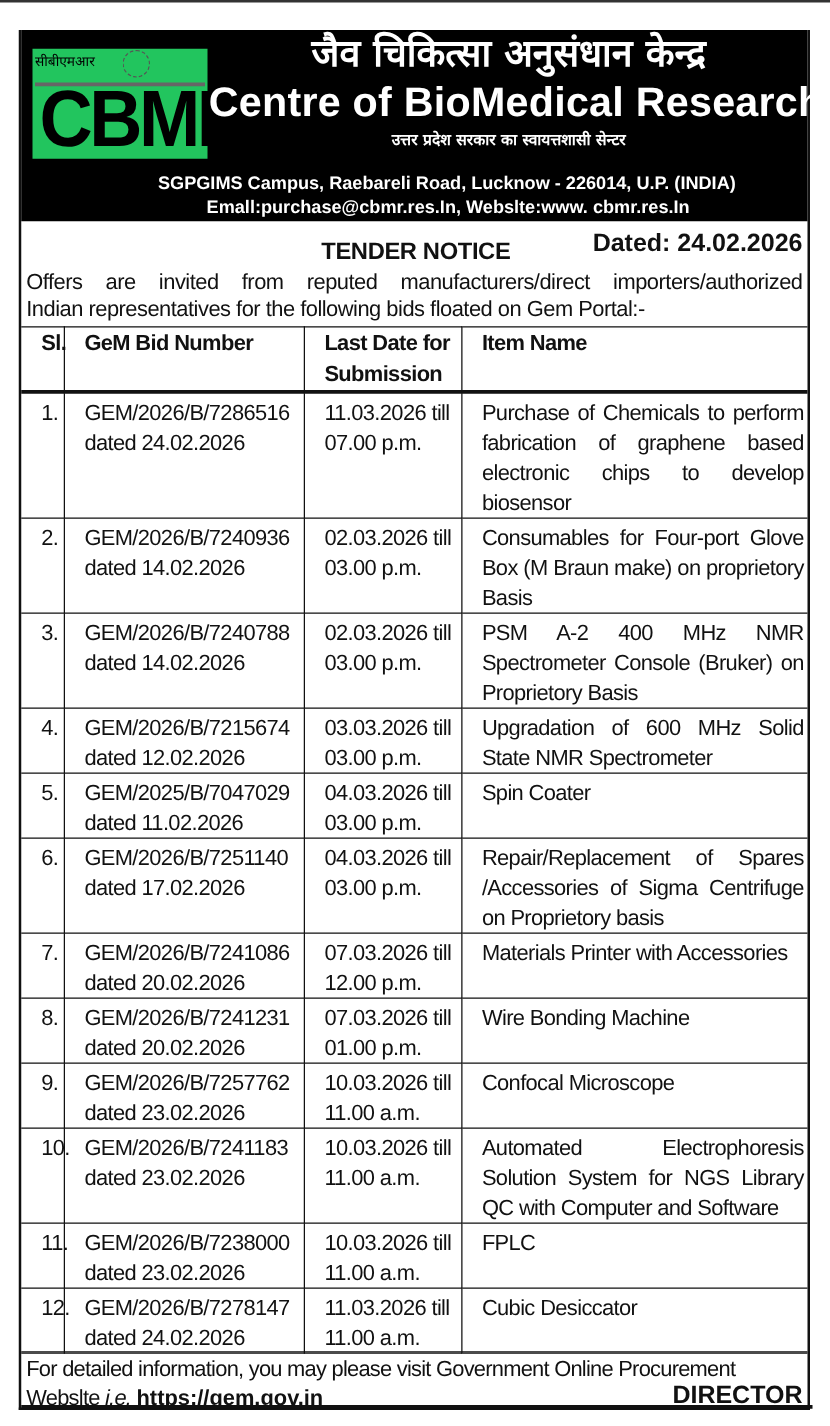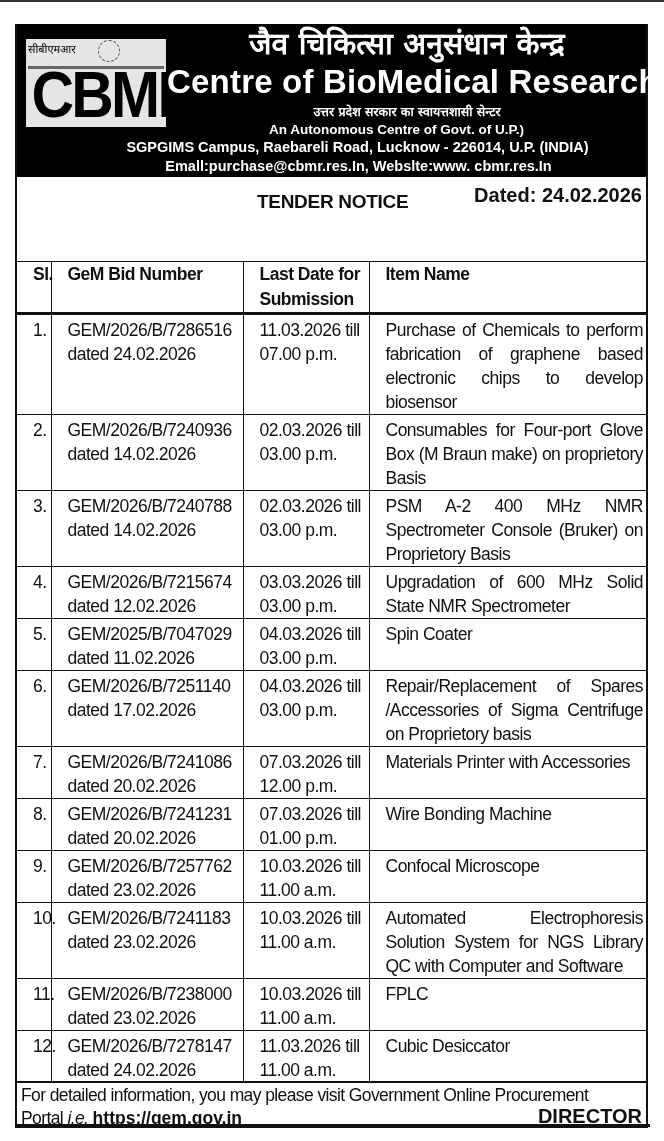--- a/index.html
+++ b/index.html
@@ -2,21 +2,21 @@
 <html><head>
   <meta charset="utf-8">
   <style>
     html, body { margin: 0; padding: 0; background: #ffffff; }
     body { width: 664px; height: 1141px; position: relative; overflow: hidden;
            font-family: "Liberation Sans", sans-serif; color: #111; }
     .topline { position: absolute; left: 0; top: 0; width: 664px; height: 2px; background: #333; }
     .notice { position: absolute; left: 15px; top: 24px; width: 629px; height: 1102px;
               border: 2px solid #111; border-top: none; box-sizing: content-box; }
     .masthead { position: absolute; left: 0; top: 0; width: 629px; height: 153px; background: #000; color: #fff; }
-    .logo { position: absolute; left: 9px; top: 15px; width: 140px; height: 88px; background: #e5e5e5; }
+    .logo { position: absolute; left: 9px; top: 15px; width: 140px; height: 88px; background: #22c55e; }
     .logo-hindi { position: absolute; left: 2px; top: 2px; font-family: "DejaVu Sans", sans-serif; font-size: 11px; color: #000; white-space: nowrap; }
     .logo-emblem { position: absolute; left: 72px; top: 1px; width: 22px; height: 22px; border-radius: 50%;
                    border: 1px dashed #555; box-sizing: border-box; }
     .logo-bar { position: absolute; left: 2px; top: 27px; width: 136px; height: 3px; background: #666; }
     .logo-letters { position: absolute; left: 0px; top: 24px; width: 140px; text-align: center;
                     font-family: "Liberation Sans", sans-serif; font-weight: bold; font-size: 64px; line-height: 64px;
                     letter-spacing: -3px; color: #000; transform: scaleX(0.92); }
     .mh-hindi-title { position: absolute; left: 155px; top: 0px; width: 470px; text-align: center;
                       font-family: "DejaVu Sans", sans-serif; font-weight: bold; font-size: 30px; line-height: 40px; white-space: nowrap; }
     .mh-english-title { position: absolute; left: 150px; top: 38px; width: 480px; text-align: center;
@@ -63,30 +63,33 @@
   <div class="masthead">
     <div class="logo">
       <span class="logo-hindi">सीबीएमआर</span>
       <span class="logo-emblem"></span>
       <span class="logo-bar"></span>
       <span class="logo-letters">CBMR</span>
     </div>
     <div class="mh-hindi-title">जैव चिकित्सा अनुसंधान केन्द्र</div>
     <div class="mh-english-title">Centre of BioMedical Research</div>
     <div class="mh-hindi-sub">उत्तर प्रदेश सरकार का स्वायत्तशासी सेन्टर</div>
-    <div class="mh-line mh-auto">An Autonomous Centre of Govt. of U.P.)</div>
     <div class="mh-line mh-addr">SGPGIMS Campus, Raebareli Road, Lucknow - 226014, U.P. (INDIA)</div>
     <div class="mh-line mh-contact">Emall:purchase@cbmr.res.In,  Webslte:www. cbmr.res.In</div>
   </div>
 
   <div class="title-row">
     <span class="tender-title">TENDER NOTICE</span>
     <span class="dated">Dated: 24.02.2026</span>
   </div>
 
+  <div class="intro">
+    <span class="l1">Offers are invited from reputed manufacturers/direct importers/authorized</span>
+    <span>Indian representatives for the following bids floated on Gem Portal:-</span>
+  </div>
 
   <table class="bids">
     <colgroup>
         <col class="c1">
         <col class="c2">
         <col class="c3">
         <col class="c4">
       </colgroup>
     <thead>
       <tr>
@@ -243,19 +246,19 @@
             <div>11.00 a.m.</div>
           </td>
           <td class="item">Cubic Desiccator</td>
         </tr>
       </tbody>
   </table>
 
   <div class="footer">
     <div class="footer-text">
       <span>For detailed information, you may please visit Government Online Procurement</span><br>
-      <span>Portal </span><i>i.e.</i>
+      <span>Webslte </span><i>i.e.</i>
       <span class="url">https://gem.gov.in</span>
     </div>
     <div class="director">DIRECTOR</div>
   </div>
   <div class="bottomrule"></div>
 </div>
 
 </body></html>

